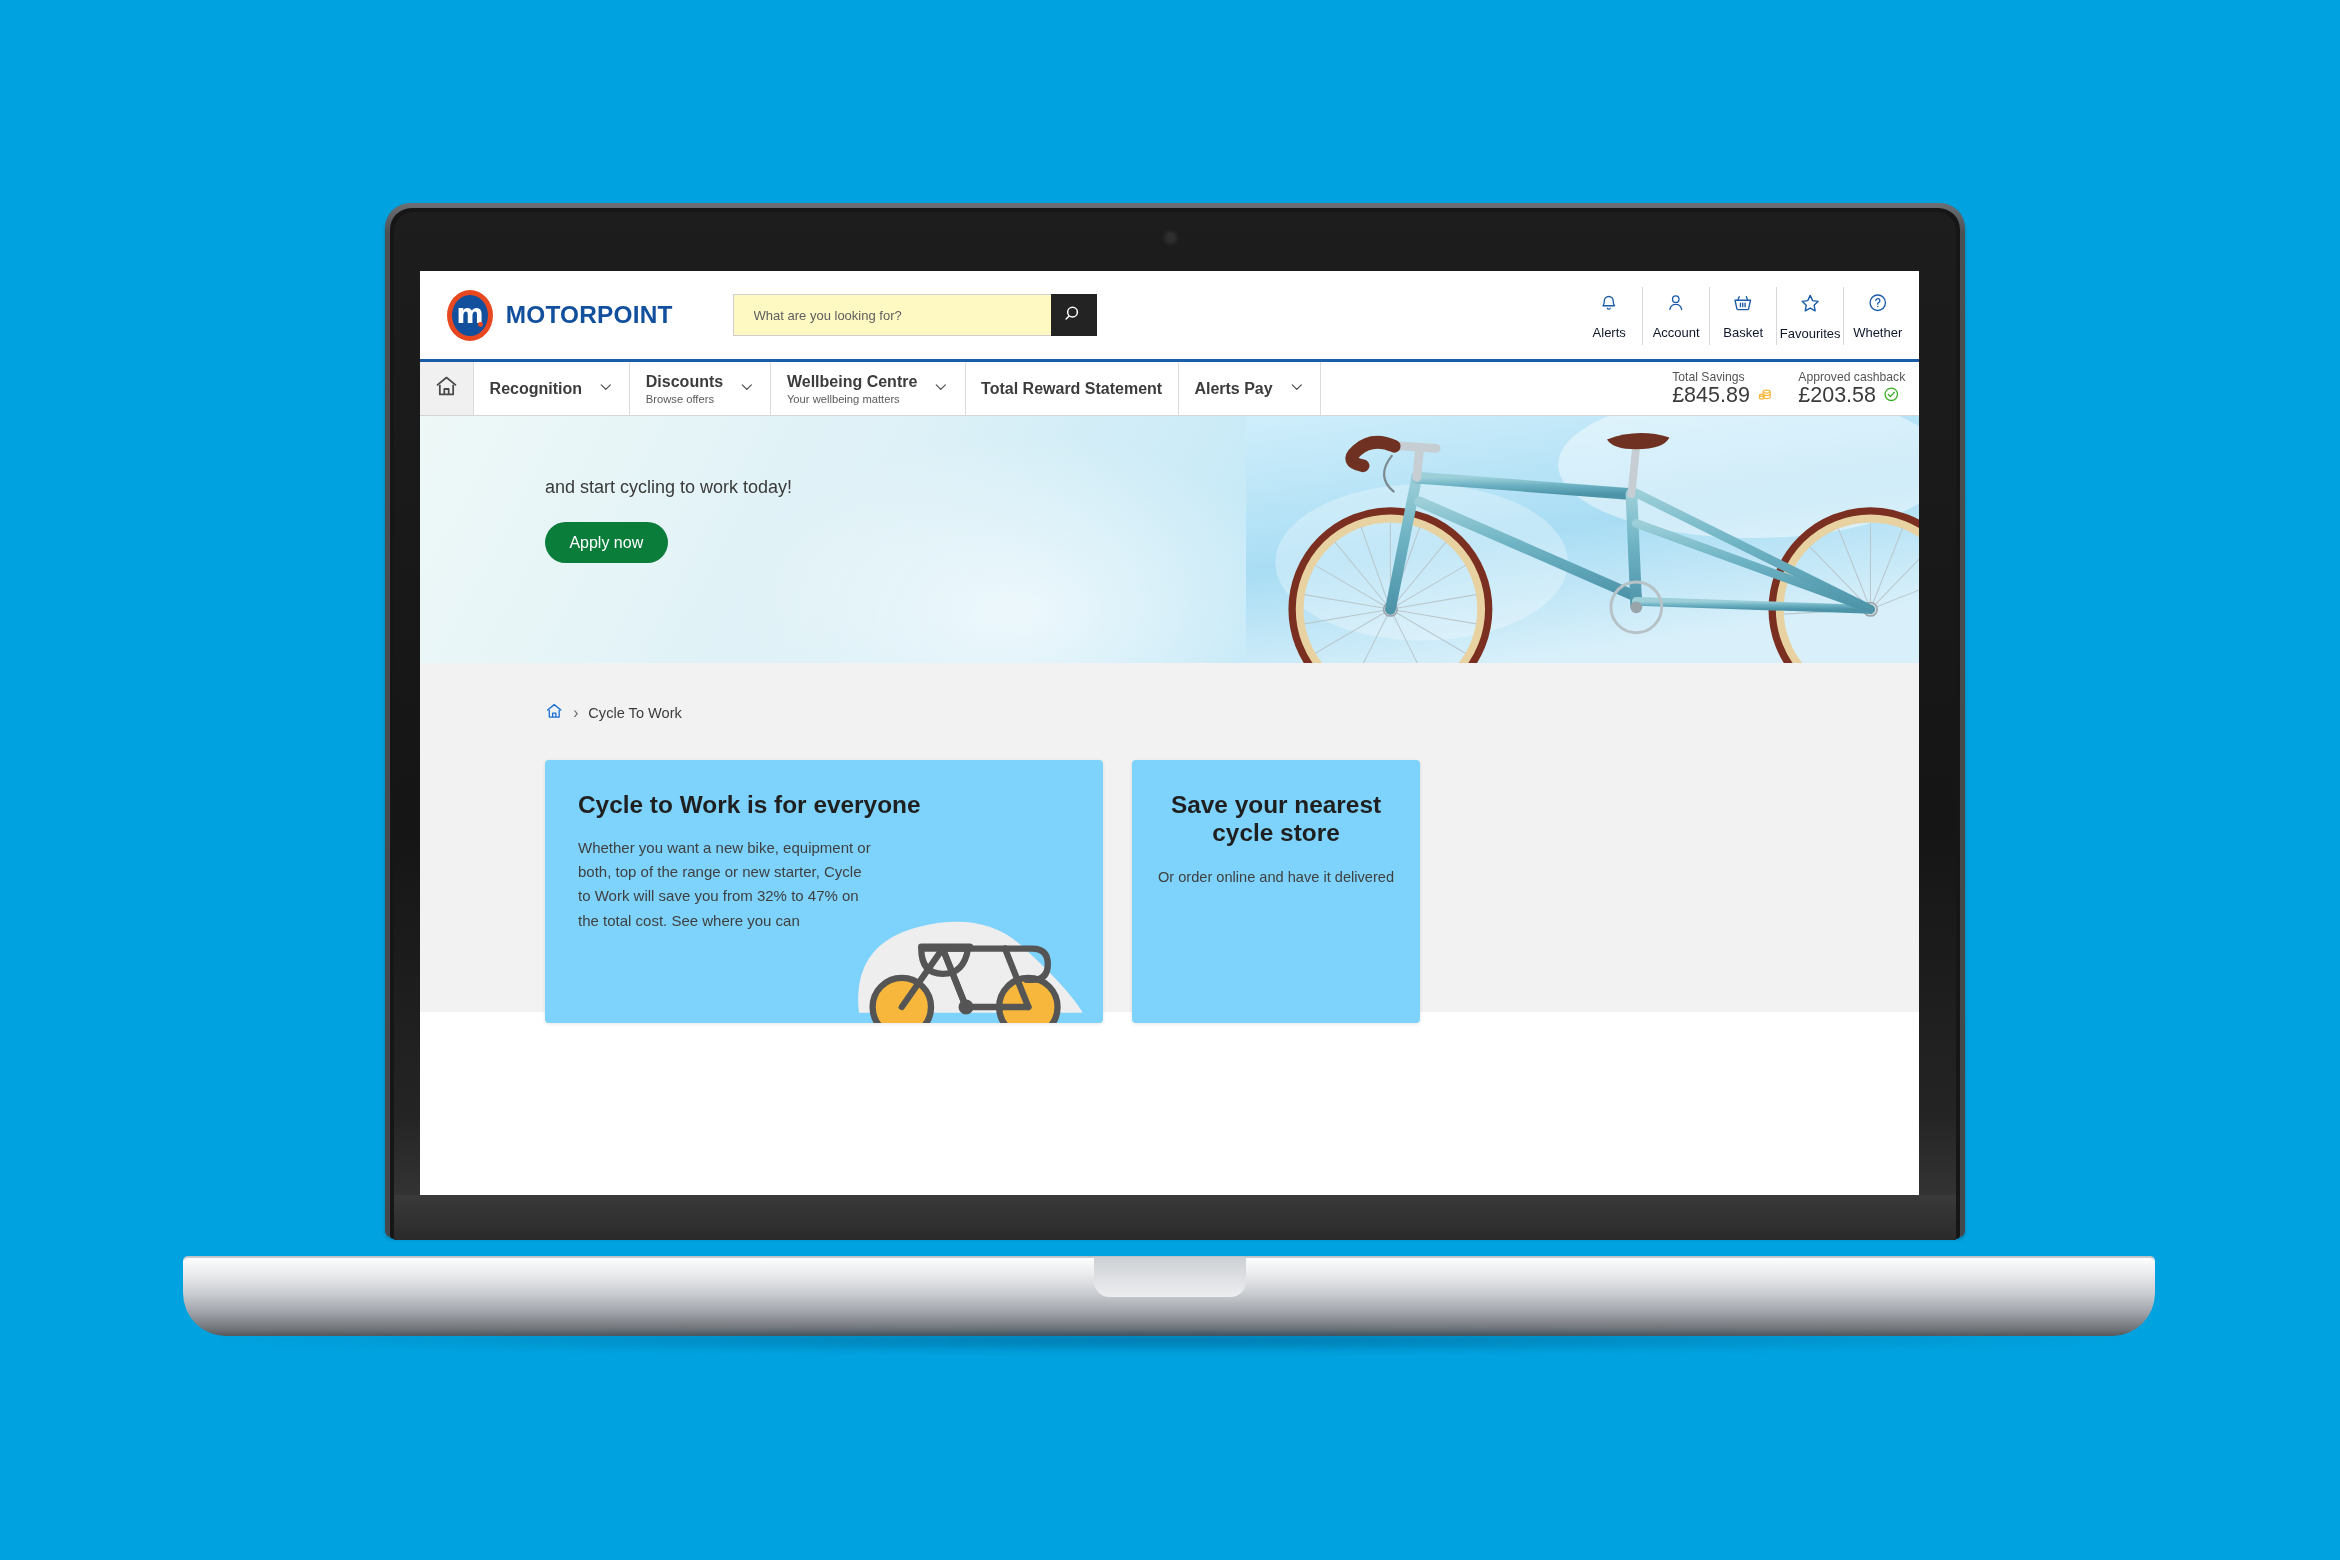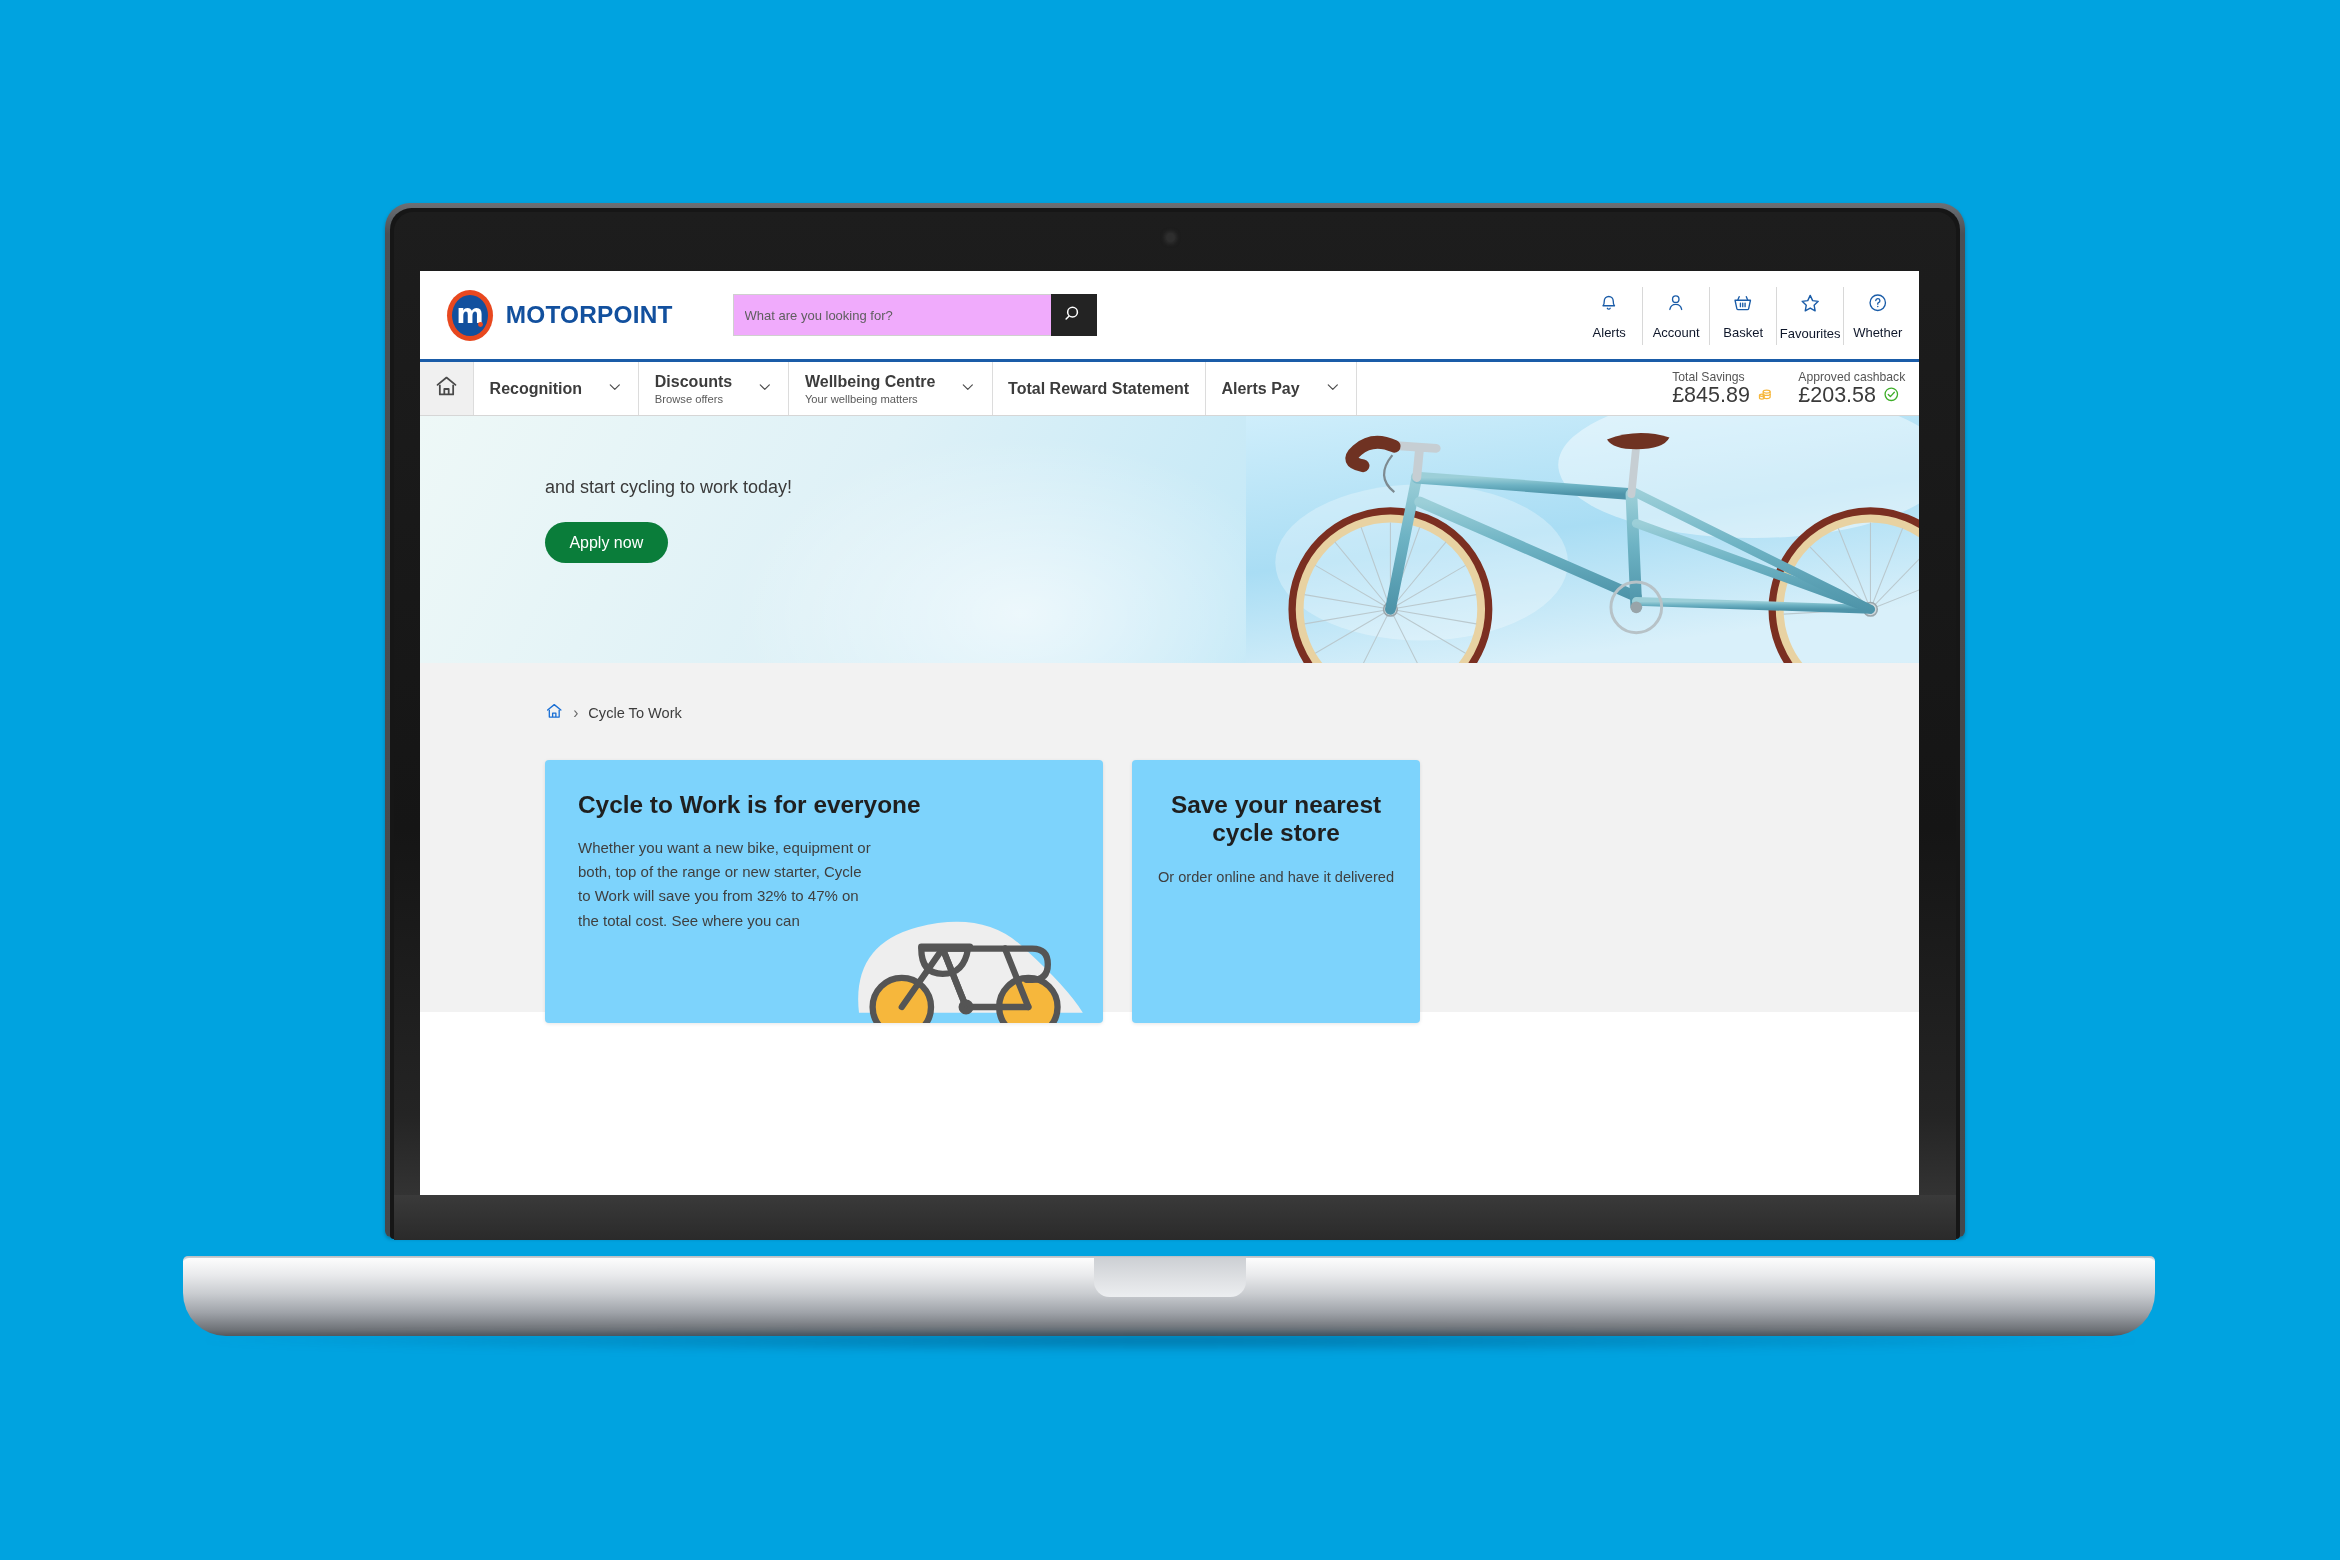--- a/index.html
+++ b/index.html
@@ -113,21 +113,21 @@
     color: #12509E; font-family: "Liberation Sans", sans-serif;
   }
 
   .search-wrap {
     display: flex; margin-left: 60px; align-items: stretch;
     height: 42px;
   }
   .search-input {
     width: 318px; height: 42px;
     border: 1px solid #cfcfcf; border-right: none;
-    background: #f0abfc; padding: 0 11px;
+    background: #fef9c3; padding: 0 20px;
     font-size: 13px; color: #555;
     font-family: "Liberation Sans", sans-serif;
     outline: none;
   }
   .search-input::placeholder { color: #5e5e5e; }
   .search-btn {
     width: 46px; height: 42px; background: #232323;
     border: none; cursor: pointer;
     display: flex; align-items: center; justify-content: center;
   }
@@ -156,21 +156,21 @@
     border-bottom: 1px solid #d6d6d6;
     background: #fff;
   }
   .nav-home {
     width: 54px; background: #f0f0f0;
     border-right: 1px solid #dcdcdc;
     display: flex; align-items: center; justify-content: center;
     cursor: pointer;
   }
   .nav-item {
-    display: flex; align-items: center; gap: 25px;
+    display: flex; align-items: center; gap: 16px;
     padding: 0 15.6px; border-right: 1px solid #dcdcdc;
     cursor: pointer;
   }
   .nav-item-texts { display: flex; flex-direction: column; justify-content: center; }
   .nav-title {
     font-size: 16px; font-weight: 700; color: #3c3c3c;
     font-family: "Liberation Sans", sans-serif; white-space: nowrap;
   }
   .nav-sub {
     font-size: 11.2px; color: #5a5a5a; margin-top: 2px;

